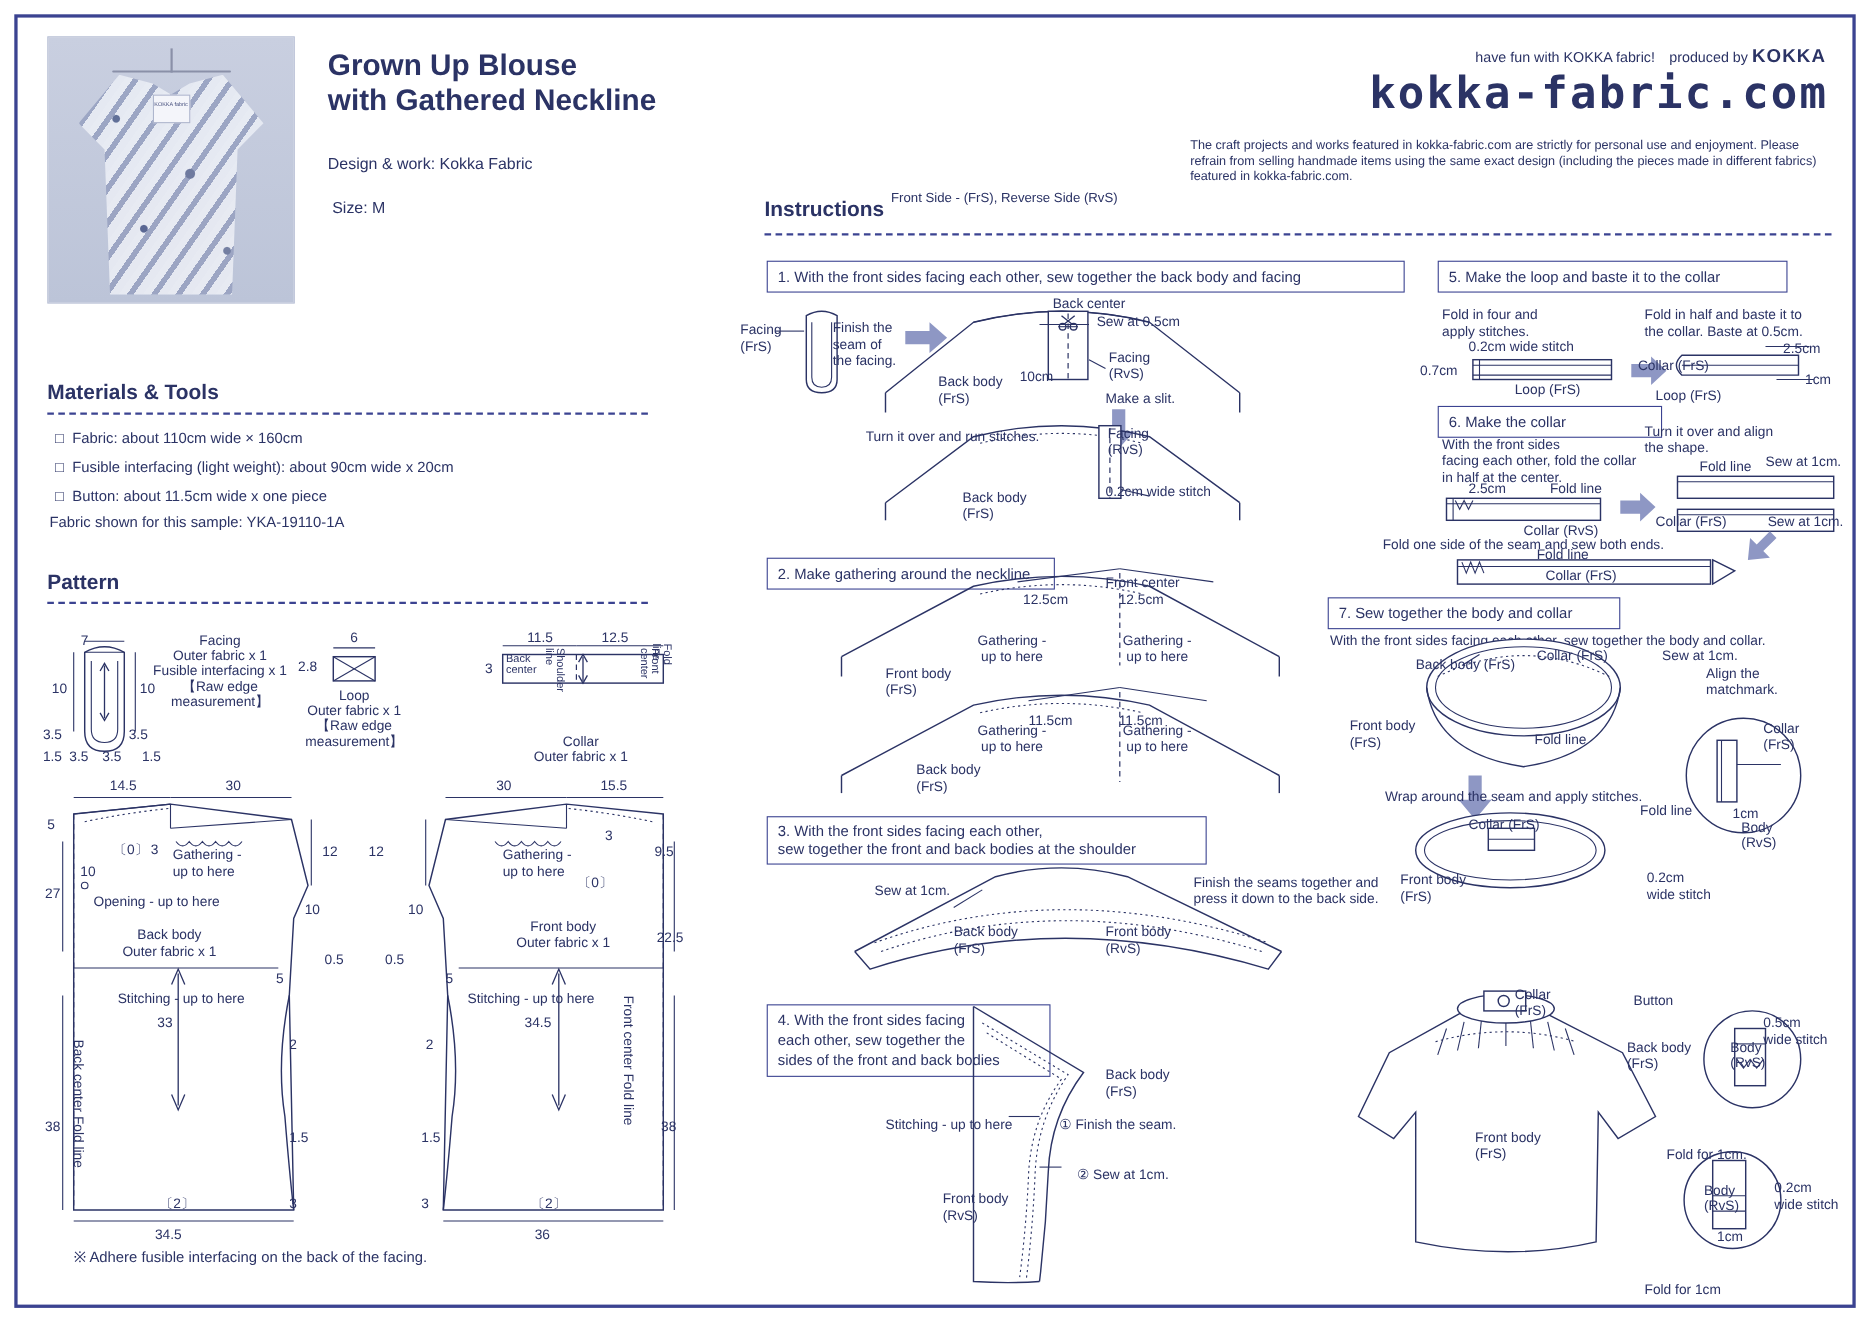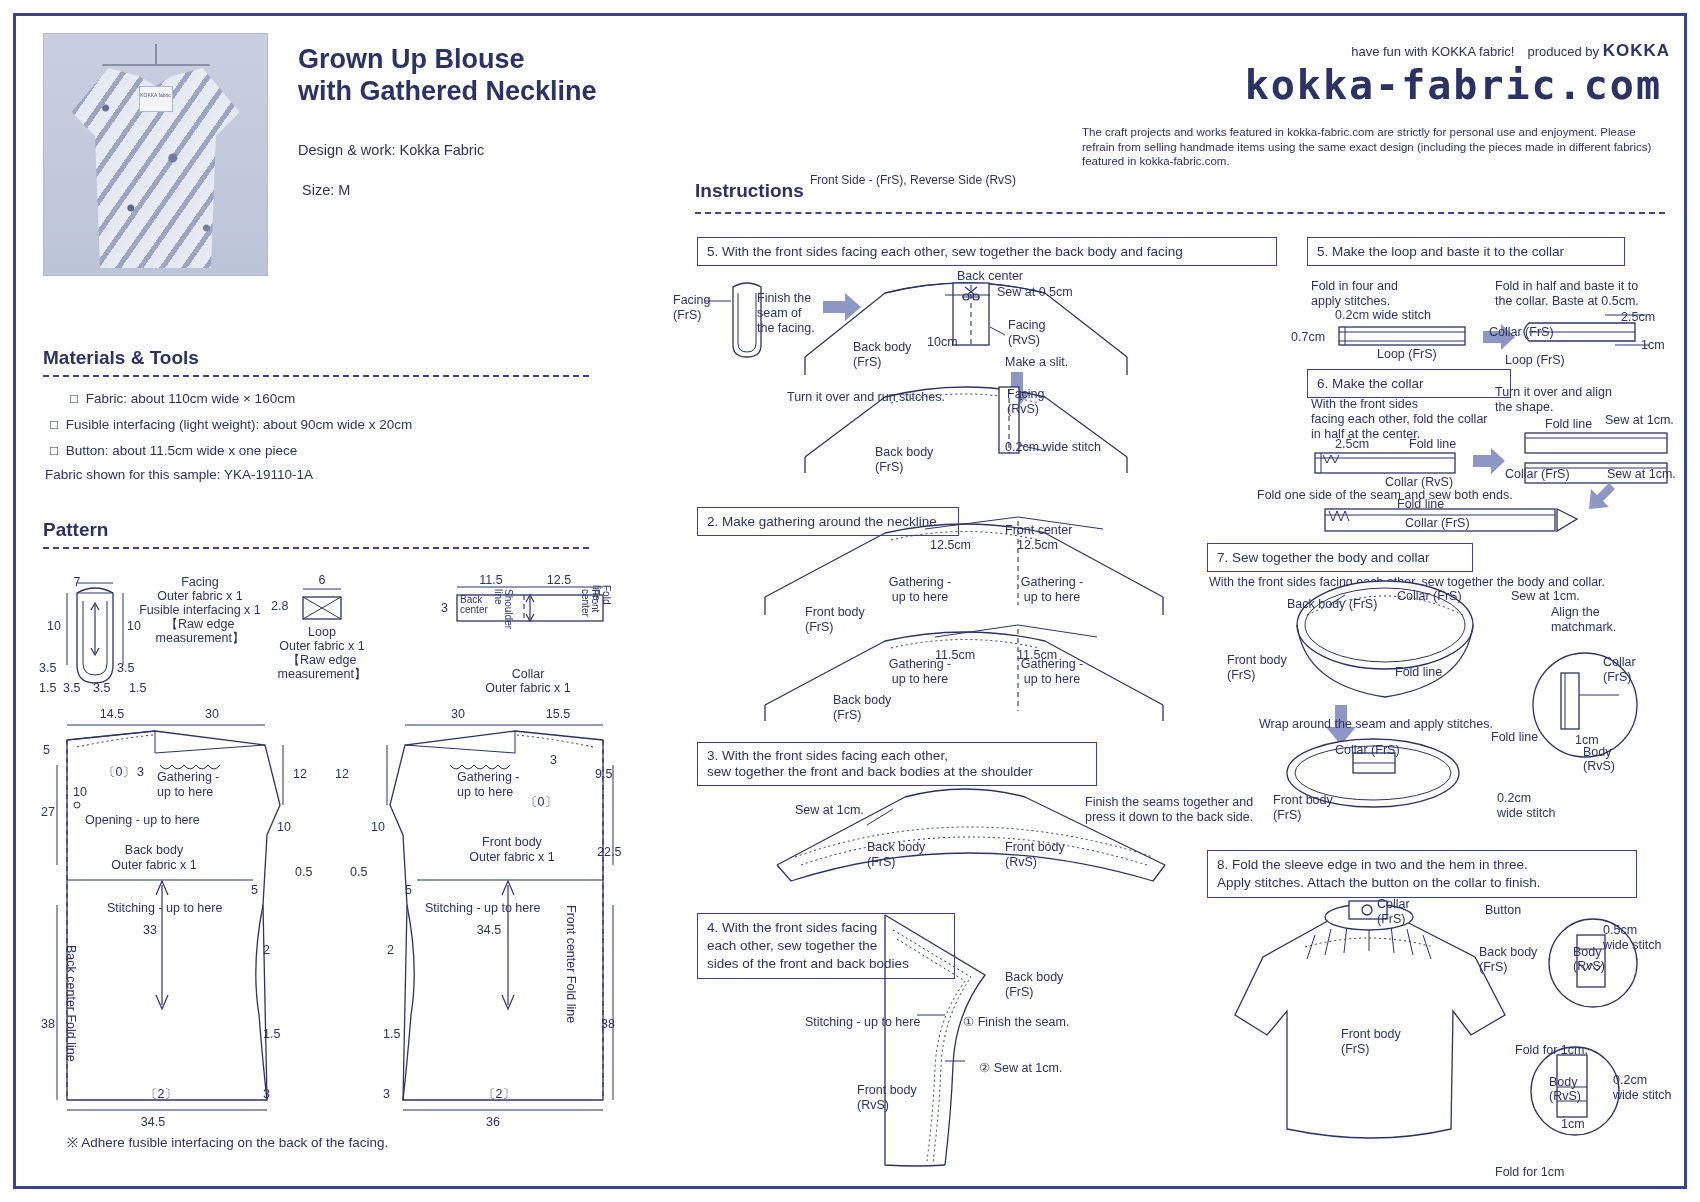--- a/index.html
+++ b/index.html
@@ -52,21 +52,21 @@
     width:34px; height:26px; background:#f4f5fa; border:1px solid #aeb6cd;
     font-size:5px; color:#4b5480; text-align:center; padding-top:5px; line-height:6px;
   }
   #title {
     position:absolute; left:293px; top:38px; width:420px;
     font-size:27px; font-weight:bold; line-height:32px; color:#2b3365;
   }
   #design { position:absolute; left:293px; top:137px; font-size:14.5px; }
   #size { position:absolute; left:297px; top:177px; font-size:14.5px; }
 
-  #brandline { position:absolute; right:25px; top:36px; font-size:13px; white-space:nowrap;text-align:right; }
+  #brandline { position:absolute; right:35px; top:36px; font-size:13px; white-space:nowrap;text-align:right; }
   #brandline .kokka-sm { font-size:17px; font-weight:bold; letter-spacing:1px; }
   #brandurl {
     position:absolute; right:33px; top:57px; font-size:40px; font-weight:bold;
     letter-spacing:2px; font-family:"DejaVu Sans Mono", monospace; color:#2b3365;
     white-space:nowrap;
   }
   #legal {
     position:absolute; right:35px; top:120px; width:578px; font-size:11.5px; line-height:14.5px;
     text-align:left;
   }
@@ -130,21 +130,21 @@
 
   <div id="brandline">
     <span>have fun with KOKKA fabric!　produced by</span>
     <span class="kokka-sm">KOKKA</span>
   </div>
   <div id="brandurl">kokka-fabric.com</div>
   <div id="legal">The craft projects and works featured in kokka-fabric.com are strictly for personal use and enjoyment. Please refrain from selling handmade items using the same exact design (including the pieces made in different fabrics) featured in kokka-fabric.com.</div>
 
   <div id="materials-title">Materials &amp; Tools</div>
   <div class="dashrule" id="materials-rule"></div>
-  <div class="matline" style="top:386px;margin-left:20px;">□&nbsp;&nbsp;<span>Fabric: about 110cm wide × 160cm</span></div>
+  <div class="matline" style="top:386px;">□&nbsp;&nbsp;<span>Fabric: about 110cm wide × 160cm</span></div>
   <div class="matline" style="top:412px;">□&nbsp;&nbsp;<span>Fusible interfacing (light weight):  about 90cm wide x 20cm</span></div>
   <div class="matline" style="top:438px;">□&nbsp;&nbsp;<span>Button:  about 11.5cm wide x one piece</span></div>
   <div id="sample-fabric">Fabric shown for this sample: YKA-19110-1A</div>
 
   <div id="pattern-title">Pattern</div>
   <div class="dashrule" id="pattern-rule"></div>
 
   <svg width="1700" height="1202">
 
     <path class="ln" d="M72 588 L72 660 Q72 678 90 678 Q108 678 108 660 L108 588 Q90 578 72 588 Z"></path>
@@ -314,21 +314,21 @@
     <div>Outer fabric x 1</div>
   </div>
   <div class="lab" style="left:572px; top:900px; width:14px; line-height:13px; transform:rotate(90deg); transform-origin:left top; white-space:nowrap;">Front center  Fold line</div>
 
   <div id="note-bottom">※ Adhere fusible interfacing on the back of the facing.</div>
 
   <div id="instr-title">Instructions</div>
   <div id="instr-sub">Front Side - (FrS), Reverse Side (RvS)</div>
   <div class="dashrule" id="instr-rule"></div>
 
-  <div class="stepbox" style="left:692px; top:232px; width:580px;">5. With the front sides facing each other, sew together the back body and facing</div>
+  <div class="stepbox" style="left:692px; top:232px; width:580px;">1. With the front sides facing each other, sew together the back body and facing</div>
 
   <svg width="1700" height="1202">
 
     <path class="ln" d="M728 282 L728 340 Q728 352 742 352 Q756 352 756 340 L756 282 Q742 274 728 282 Z" fill="#fff"></path>
     <path class="ln-thin" d="M733 288 L733 338 Q733 347 742 347 Q751 347 751 338 L751 288"></path>
 
     <path class="bigarrow" d="M818 296 l22 0 l0 -8 l16 14 l-16 14 l0 -8 l-22 0 z"></path>
 
     <path class="ln" d="M800 352 L880 288 Q960 268 1040 288 L1122 352"></path>
     <path class="ln" d="M800 352 L800 370"></path>
@@ -623,23 +623,20 @@
   </div>
   <div class="lab" style="left:1268px; top:788px; line-height:15px;">
     <div>Front body</div>
       <div>(FrS)</div>
   </div>
   <div class="lab" style="left:1492px; top:786px; line-height:15px;">
     <div>0.2cm</div>
       <div>wide stitch</div>
   </div>
 
-  <div class="stepbox" style="left:1202px; top:845px; width:430px; line-height:18px;">
-    8. Fold the sleeve edge in two and the hem in three.<br>Apply stitches. Attach the button on the collar to finish.
-  </div>
 
   <svg width="1700" height="1202">
 
     <path class="ln" d="M1330 912 Q1360 898 1392 912 L1470 952 L1500 1010 L1466 1030 L1448 1006 L1446 1124 Q1368 1142 1282 1124 L1282 1006 L1262 1030 L1230 1010 L1258 952 Z"></path>
     <path class="ln-dot" d="M1300 942 Q1364 924 1428 942"></path>
 
     <g class="ln-thin">
       <path d="M1310 930 l-8 24"></path>
         <path d="M1326 924 l-6 26"></path>
         <path d="M1342 920 l-3 28"></path>

